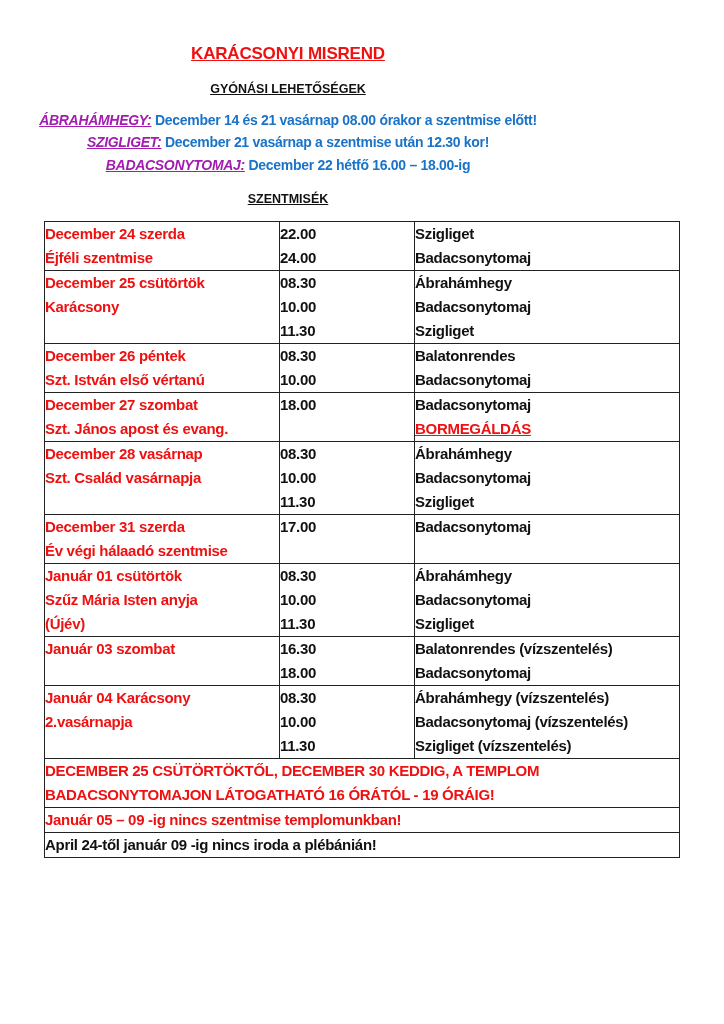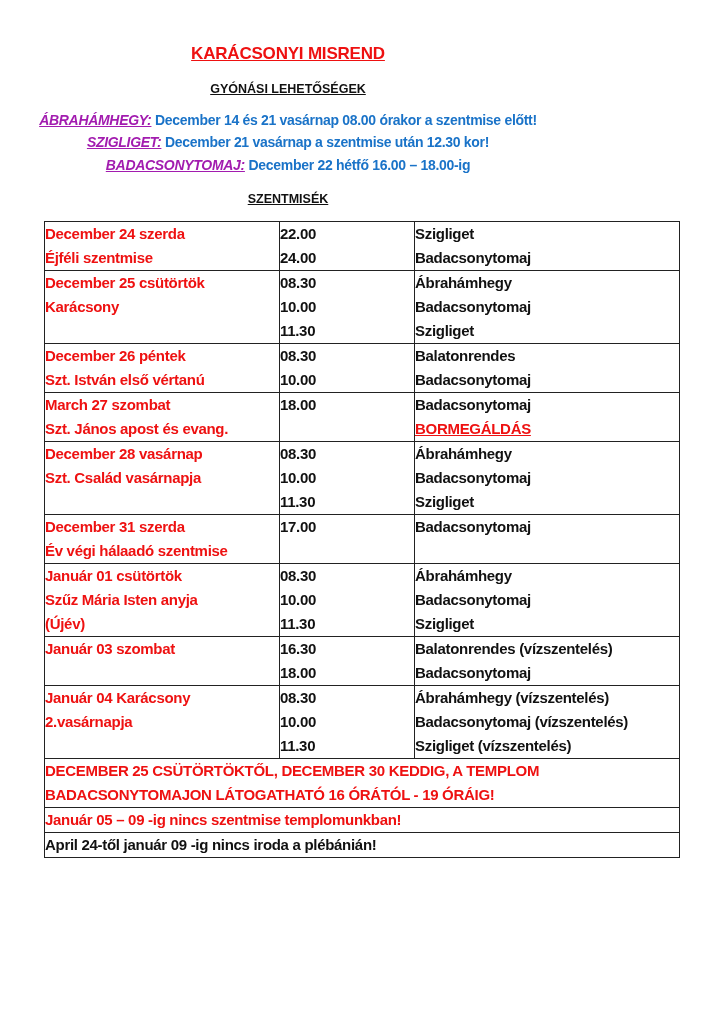--- a/index.html
+++ b/index.html
@@ -113,21 +113,21 @@
         <div>10.00</div>
       </td>
       <td class="place">
         <div>Balatonrendes</div>
         <div>Badacsonytomaj</div>
       </td>
     </tr>
 
     <tr class="row-2">
       <td class="day">
-        <div>March 27 szombat</div>
+        <div>December 27 szombat</div>
         <div>Szt. János apost és evang.</div>
       </td>
       <td class="time">
         <div>18.00</div>
         <div></div>
       </td>
       <td class="place">
         <div>Badacsonytomaj</div>
         <div class="blessing">BORMEGÁLDÁS</div>
       </td>

